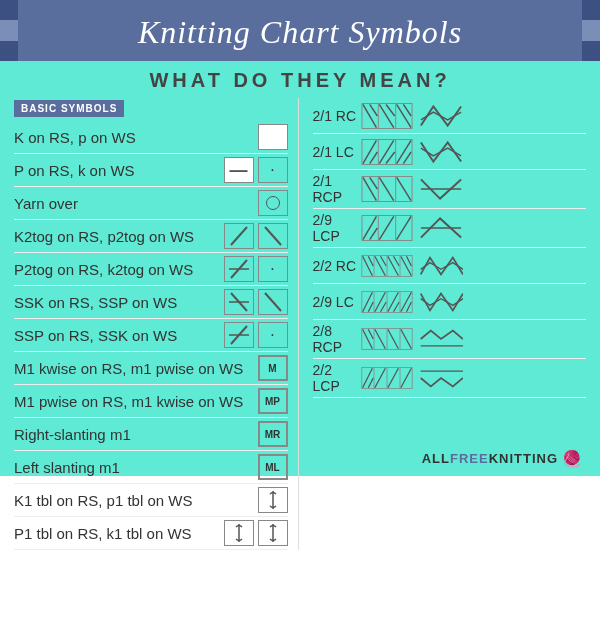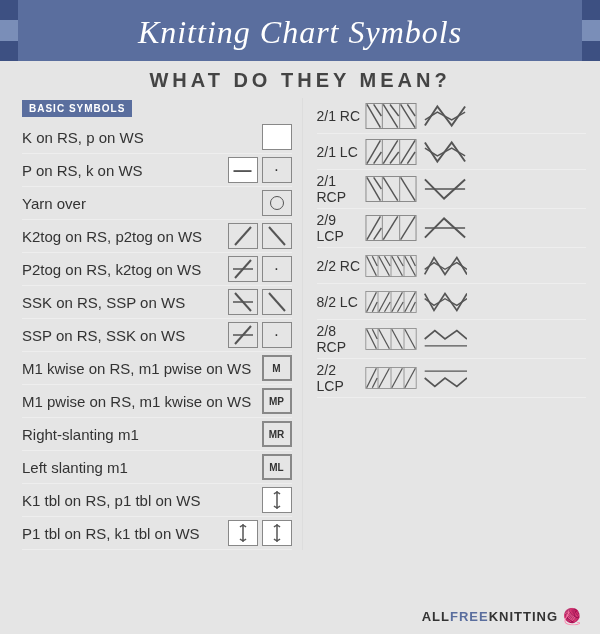--- a/index.html
+++ b/index.html
@@ -5,22 +5,22 @@
     * { box-sizing: border-box; margin: 0; padding: 0; }
     body {
       width: 600px;
       height: 634px;
       font-family: Arial, sans-serif;
       background: #fff;
       overflow: hidden;
     }
     .page {
       width: 600px;
-      height: 634px;
-      background: #e5e5e5;
+      height: 476px;
+      background: #5eead4;
       position: relative;
     }
     .header {
       background: #5a6e9e;
       text-align: center;
       padding: 14px 20px 10px;
       position: relative;
     }
     .header-title {
       font-family: 'Brush Script MT', cursive;
@@ -40,21 +40,20 @@
     }
     .content {
       display: flex;
       flex-direction: row;
       padding: 0 14px;
     }
     .left-col {
       flex: 1;
       padding-right: 10px;
       border-right: 1px solid #ddd;
-      margin-left: 8px;
     }
     .right-col {
       flex: 1;
       padding-left: 14px;
     }
     .section-header {
       background: #5a6e9e;
       color: #fff;
       font-size: 10px;
       font-weight: bold;
@@ -464,21 +463,21 @@
           </svg>
           <svg class="cable-icon2" viewBox="0 0 52 28">
             <polyline points="2,24 13,4 26,24 40,4 52,24" fill="none" stroke="#555" stroke-width="2"></polyline>
             <polyline points="2,18 13,10 26,18 40,10 52,18" fill="none" stroke="#555" stroke-width="1.5"></polyline>
           </svg>
         </div>
       </div>
 
       
       <div class="cable-row">
-        <span class="cable-label">8/2 LC</span>
+        <span class="cable-label">2/9 LC</span>
         <div class="cable-sym">
           <svg class="cable-icon" viewBox="0 0 64 28">
             <rect x="1" y="1" width="62" height="26" fill="none" stroke="#888" stroke-width="1"></rect>
             <line x1="16" y1="1" x2="16" y2="27" stroke="#888" stroke-width="1"></line>
             <line x1="32" y1="1" x2="32" y2="27" stroke="#888" stroke-width="1"></line>
             <line x1="48" y1="1" x2="48" y2="27" stroke="#888" stroke-width="1"></line>
             <line x1="2" y1="26" x2="14" y2="2" stroke="#555" stroke-width="1.5"></line>
             <line x1="9" y1="26" x2="15" y2="14" stroke="#555" stroke-width="1.5"></line>
             <line x1="17" y1="26" x2="30" y2="2" stroke="#555" stroke-width="1.5"></line>
             <line x1="24" y1="26" x2="31" y2="14" stroke="#555" stroke-width="1.5"></line>

